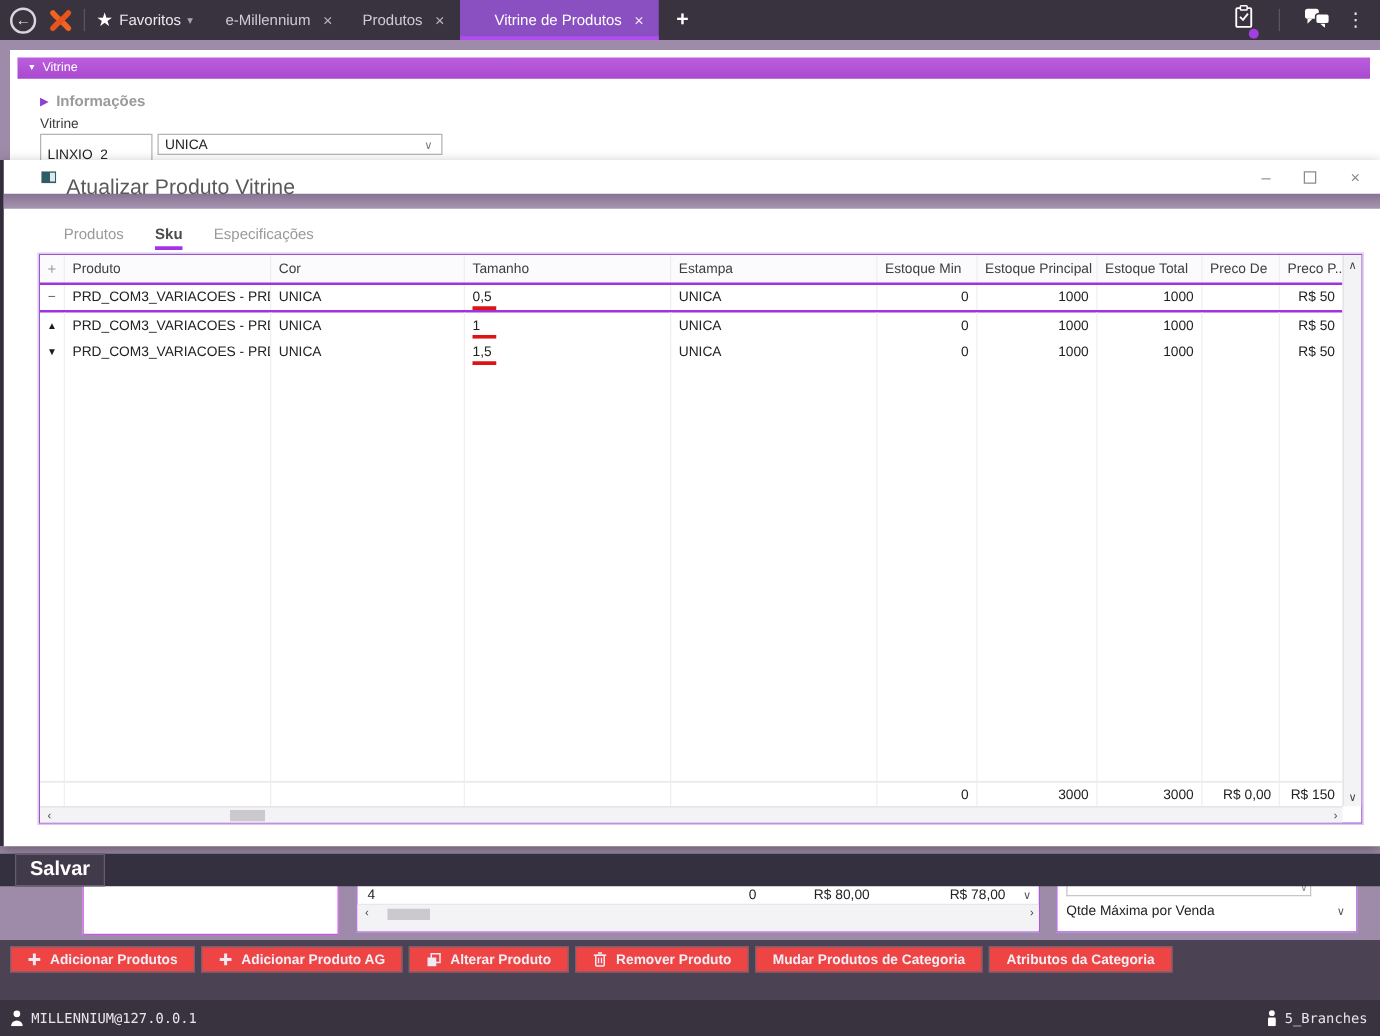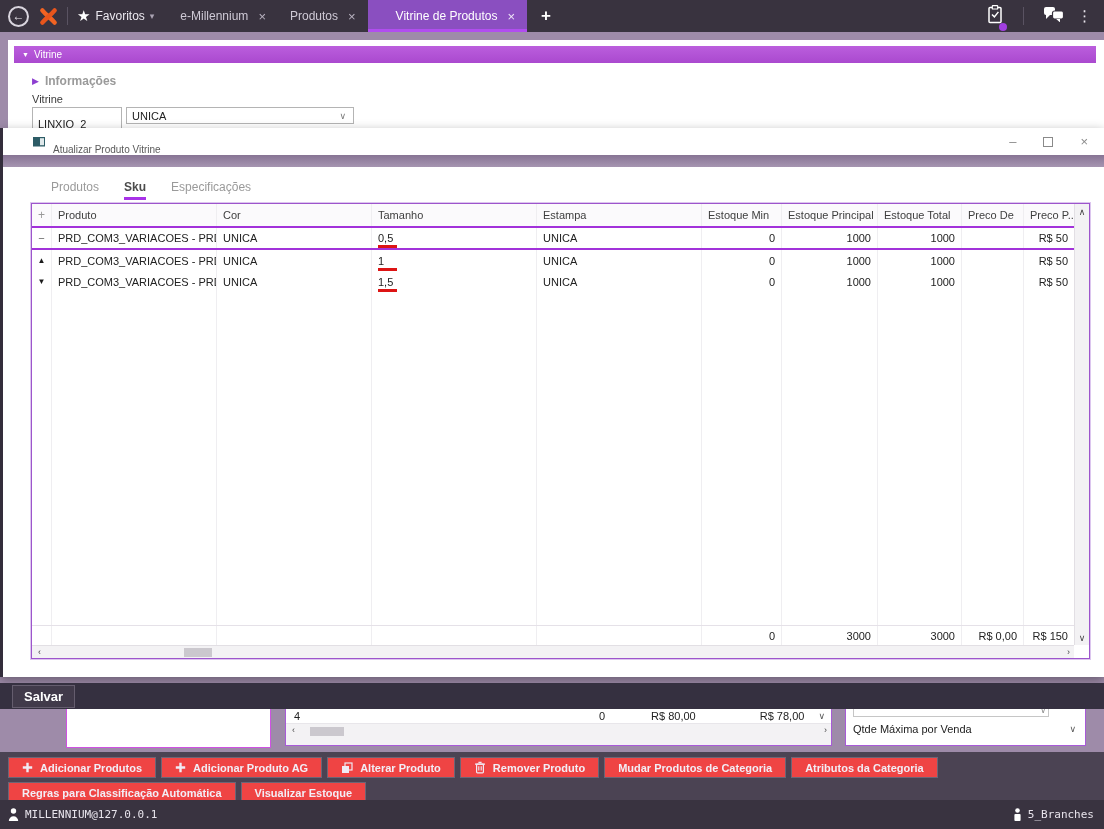--- a/index.html
+++ b/index.html
@@ -36,21 +36,21 @@
   .info-title .txt { color:#9a9a9a; font-weight:bold; font-size:12px; }
   .field-label { margin:5px 0 2px 24px; font-size:11px; color:#3c3c3c; }
   .field-row { margin-left:24px; display:flex; gap:4px; }
   .inp { width:90px; height:33px; border:1px solid #b4b4b4; font-size:11px; padding:0 5px; font-family:"Liberation Sans", sans-serif; color:#222; }
   .sel { width:228px; height:17px; border:1px solid #b4b4b4; font-size:11px; padding:0 5px; color:#222; display:flex; align-items:center; justify-content:space-between; background:#fff; }
   .sel .chev { color:#777; font-size:9px; margin-right:2px; }
 
   
   .modal { position:absolute; top:128px; left:0; right:0; height:549px; background:#ffffff; border-left:3px solid #332d3b; box-shadow:0 3px 10px rgba(0,0,0,.35); z-index:10; }
   .modal-titlebar { height:27px; display:flex; align-items:center; padding:0 10px 0 30px; }
-  .modal-title { font-size:10px; color:#5a5a5a; margin-left:8px;margin-top:16px; }
+  .modal-title { font-size:17px; color:#5a5a5a; margin-left:8px;margin-top:16px; }
   .win-controls { margin-left:auto; display:flex; align-items:center; gap:27px; color:#8a8a8a; padding-right:6px; }
   .wc { font-size:13px; cursor:pointer; }
   .wc-max { width:10px; height:10px; border:1px solid #8a8a8a; }
   .modal-gradbar { height:12px; background:linear-gradient(#877494,#a695b1); }
   .modal-tabs { display:flex; gap:25px; margin:13px 0 0 48px; }
   .mtab { font-size:12px; color:#9a9a9a; padding-bottom:6px; position:relative; cursor:pointer; }
   .mtab.active { color:#4c4c4c; font-weight:bold; }
   .mtab.active::after { content:""; position:absolute; left:0; right:0; bottom:0; height:3px; background:#a832e8; }
 
   
@@ -74,21 +74,21 @@
   .hscroll { height:13px; flex:0 0 auto; background:#f3f2f4; border-top:1px solid #e2dfe4; position:relative; margin-right:15px; }
   .hs-left { position:absolute; left:6px; top:0; font-size:9px; color:#444; line-height:12px; }
   .hs-right { position:absolute; right:4px; top:0; font-size:9px; color:#444; line-height:12px; }
   .hs-thumb { position:absolute; left:152px; top:2px; width:28px; height:9px; background:#cbc8ce; }
   .vscroll { position:absolute; right:0; top:0; bottom:13px; width:15px; background:#f3f2f4; border-left:1px solid #e2dfe4; }
   .vs-up { position:absolute; top:3px; left:0; right:0; text-align:center; font-size:9px; color:#444; }
   .vs-down { position:absolute; bottom:2px; left:0; right:0; text-align:center; font-size:9px; color:#444; }
 
   
   .salvar-bar { position:absolute; top:683px; left:0; right:0; height:26px; background:#353040; z-index:15; display:flex; align-items:center; }
-  .btn-salvar { margin-left:12px; background:#413a4a; border:1px solid #655d6e; color:#ffffff; font-weight:bold; font-size:13px; padding:3px 11px; font-family:"Liberation Sans", sans-serif; cursor:pointer; }
+  .btn-salvar { margin-left:12px; background:#413a4a; border:1px solid #655d6e; color:#ffffff; font-weight:bold; font-size:16px; padding:3px 11px; font-family:"Liberation Sans", sans-serif; cursor:pointer; }
   .peek-left { position:absolute; top:706px; left:66px; width:205px; height:42px; background:#fff; border:1px solid #cf52e2; z-index:5; }
   .peek-mid { position:absolute; top:707px; left:285px; width:547px; height:39px; background:#fff; border:1px solid #a85ad8; z-index:5; display:flex; flex-direction:column; }
   .pm-row { height:16px; display:flex; align-items:center; font-size:11px; color:#222; padding:0 6px; border-bottom:1px solid #e8e6ea; }
   .pm-first { margin-left:2px; }
   .pm-sp { flex:1; }
   .pm-v1 { margin-right:46px; } .pm-v2 { margin-right:64px; } .pm-v3 { margin-right:14px; }
   .pm-chev { font-size:9px; color:#555; }
   .pm-scroll { flex:1; background:#f3f2f4; position:relative; }
   .pm-scroll .hs-thumb { left:24px; width:34px; top:3px; }
   .peek-right { position:absolute; top:707px; left:845px; width:241px; height:39px; background:#fff; border:1px solid #a85ad8; z-index:5; padding:0 7px; }
@@ -381,31 +381,20 @@
   <button class="tbtn">
 
     <span class="tbtn-label">Mudar Produtos de Categoria</span>
   </button>
 
   <button class="tbtn">
 
     <span class="tbtn-label">Atributos da Categoria</span>
   </button>
 </div>
-    <div class="tb-row">
-  <button class="tbtn">
-
-    <span class="tbtn-label">Regras para Classificação Automática</span>
-  </button>
-
-  <button class="tbtn">
-
-    <span class="tbtn-label">Visualizar Estoque</span>
-  </button>
-</div>
   </div>
 
   <div class="statusbar">
     <div class="sb-left">
       <svg width="11" height="13" viewBox="0 0 11 13">
           <circle cx="5.5" cy="3" r="2.7" fill="#ffffff"></circle>
           <path d="M0.8 13 a4.7 4.7 0 0 1 9.4 0 z" fill="#ffffff"></path>
         </svg>
       <span>MILLENNIUM@127.0.0.1</span>
     </div>

